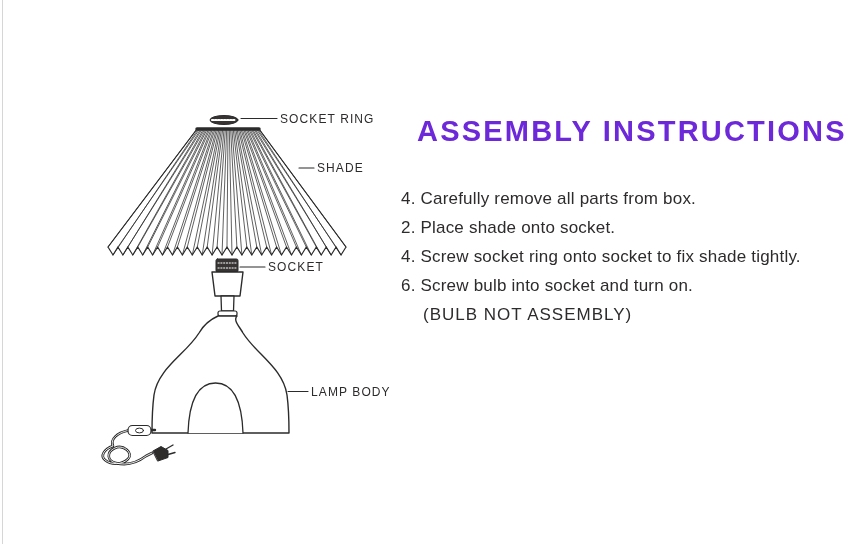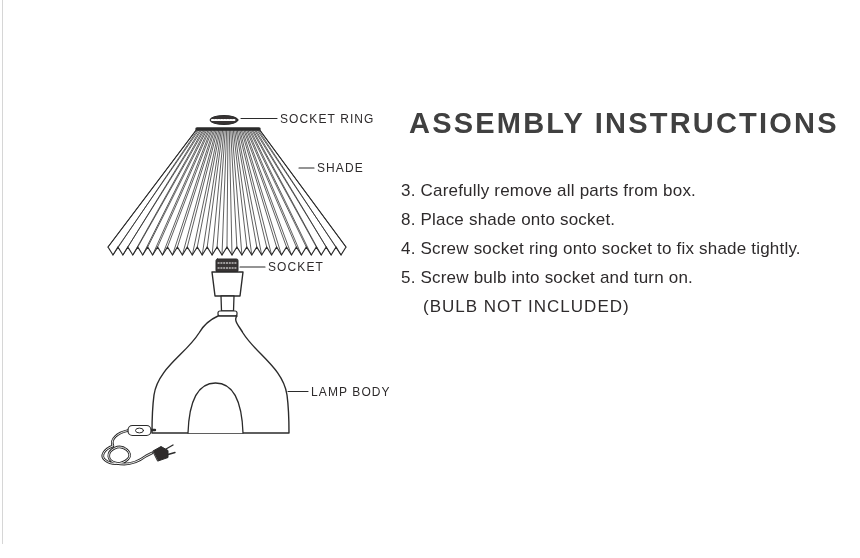--- a/index.html
+++ b/index.html
@@ -22,26 +22,26 @@
     fill:#2e2b2c;
   }
   .instructions{
     position:absolute;
     left:401px;
     top:98px;
     width:440px;
     color:#2e2b2c;
   }
   .instructions h1{
-    margin:8px;
+    margin:16px;
     font-size:29px;
     font-weight:700;
     letter-spacing:2.2px;
     line-height:34px;
-    color:#404040;
+    color:#6d28d9;
     white-space:nowrap;
   }
   .steps{margin-top:36px;}
   .step{
     font-size:17px;
     line-height:29px;
     letter-spacing:0.2px;
     white-space:nowrap;
   }
   .note{
@@ -113,20 +113,20 @@
 
     <text class="lbl" x="280" y="122.5">SOCKET RING</text>
     <text class="lbl" x="317" y="172">SHADE</text>
     <text class="lbl" x="268" y="271">SOCKET</text>
     <text class="lbl" x="311" y="395.5">LAMP BODY</text>
   </svg>
 
   <div class="instructions">
     <h1>ASSEMBLY INSTRUCTIONS</h1>
     <div class="steps">
-      <div class="step">3. Carefully remove all parts from box.</div>
-      <div class="step">8. Place shade onto socket.</div>
+      <div class="step">4. Carefully remove all parts from box.</div>
+      <div class="step">2. Place shade onto socket.</div>
       <div class="step">4. Screw socket ring onto socket to fix shade tightly.</div>
-      <div class="step">5. Screw bulb into socket and turn on.</div>
-      <div class="step note">(BULB NOT INCLUDED)</div>
+      <div class="step">6. Screw bulb into socket and turn on.</div>
+      <div class="step note">(BULB NOT ASSEMBLY)</div>
     </div>
   </div>
 </div>
 
 </body></html>

